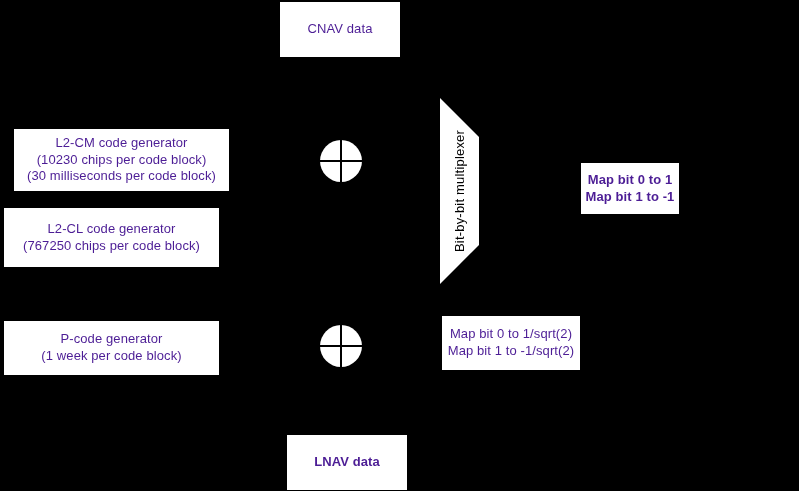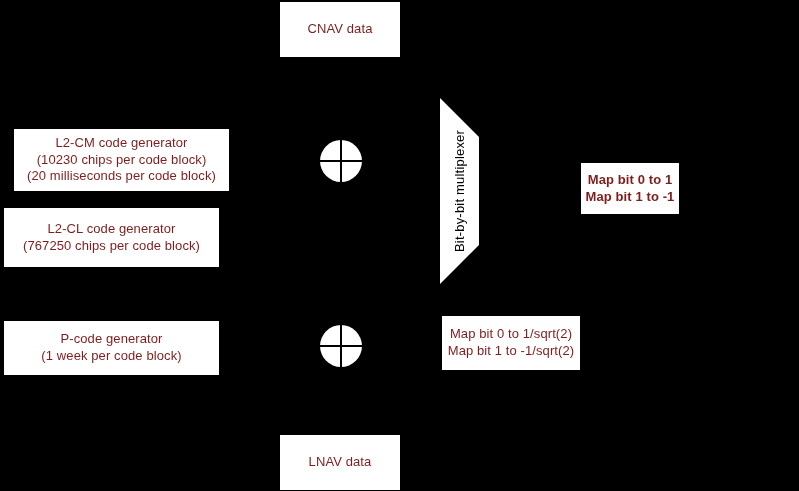--- a/index.html
+++ b/index.html
@@ -11,21 +11,21 @@
     position: relative;
     width: 799px;
     height: 491px;
     background: #000000;
     overflow: hidden;
     font-family: "Liberation Sans", sans-serif;
   }
   .box {
     position: absolute;
     background: #ffffff;
-    color: #7f1d1d;
+    color: #4c1d95;
     border: 1px solid #000000;
     box-sizing: border-box;
     display: flex;
     flex-direction: column;
     align-items: center;
     justify-content: center;
     text-align: center;
     line-height: 1.28;
     font-size: 13px;
     letter-spacing: 0.1px;
@@ -33,21 +33,21 @@
   .box .ln {
     display: block;
     white-space: nowrap;
   }
   
   #box-l2cm { left: 13px;  top: 128px; width: 217px; height: 64px; }
   #box-l2cl { left: 3px;  top: 207px; width: 217px; height: 61px; }
   #box-pcode{ left: 3px;  top: 320px; width: 217px; height: 56px; }
   
   #box-cnav { left: 279px; top: 1px;   width: 122px; height: 57px; }
-  #box-lnav { left: 279px; top: 434px; width: 122px; height: 57px; }
+  #box-lnav { left: 286px; top: 434px; width: 122px; height: 57px; font-weight: bold; }
   
   #box-map-top    { left: 580px; top: 162px; width: 100px; height: 53px; font-weight: bold; }
   #box-map-bottom { left: 441px; top: 315px; width: 140px; height: 56px; text-align: center; }
 
   
   .xor {
     position: absolute;
     width: 42px;
     height: 42px;
     border-radius: 50%;
@@ -109,21 +109,21 @@
 
 <div id="canvas">
 
   <div class="box" id="box-cnav">
     <span class="ln">CNAV data</span>
   </div>
 
   <div class="box" id="box-l2cm">
     <span class="ln">L2-CM code generator</span>
     <span class="ln">(10230 chips per code block)</span>
-    <span class="ln">(20 milliseconds per code block)</span>
+    <span class="ln">(30 milliseconds per code block)</span>
   </div>
 
   <div class="box" id="box-l2cl">
     <span class="ln">L2-CL code generator</span>
     <span class="ln">(767250 chips per code block)</span>
   </div>
 
   <div class="box" id="box-pcode">
     <span class="ln">P-code generator</span>
     <span class="ln">(1 week per code block)</span>

